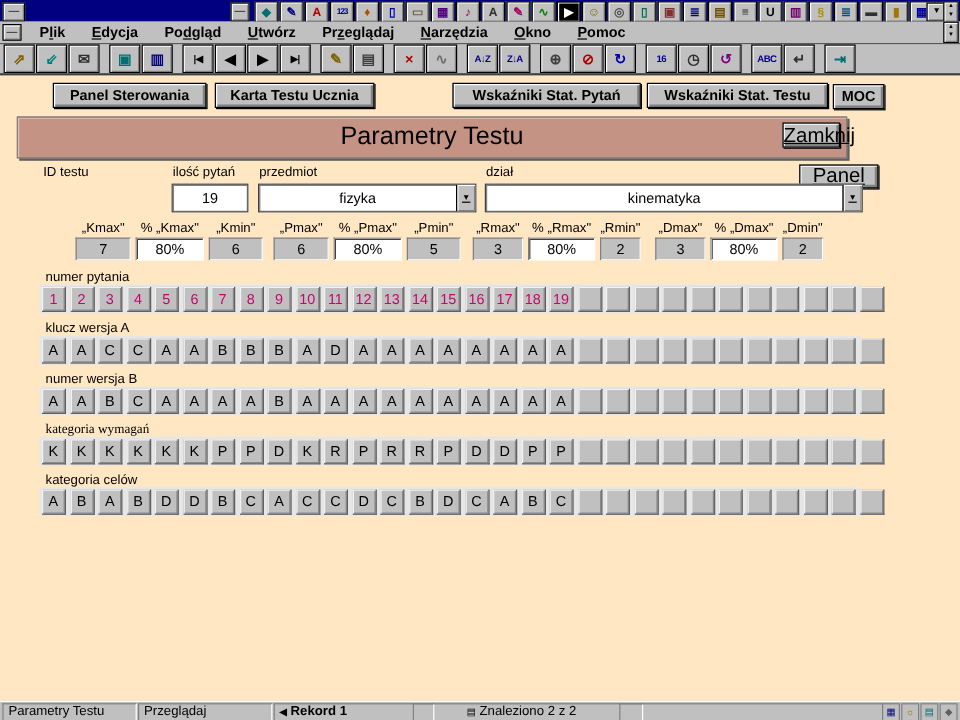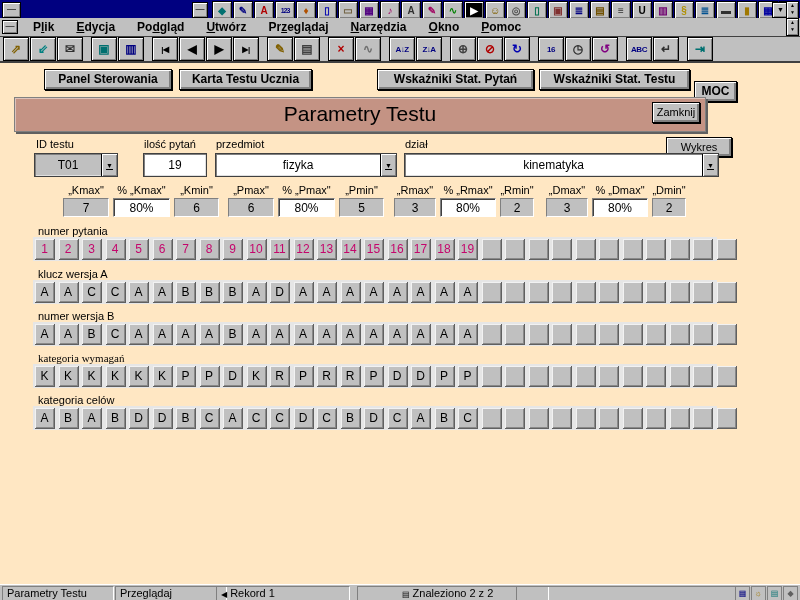--- a/index.html
+++ b/index.html
@@ -33,21 +33,21 @@
   .tgroup{display:flex;margin-right:7px;}
   .tb-btn{width:24px;height:22px;background:#c0c0c0;border:1px solid #000;
           box-shadow:inset 1px 1px 0 #fff,inset -1px -1px 0 #808080;margin-right:1px;
           display:flex;align-items:center;justify-content:center;font-size:12px;font-weight:bold;}
   .tb-btn .small{font-size:8px;letter-spacing:-0.5px;}
   
   #main{position:absolute;left:0;top:63px;width:800px;height:521px;background:var(--peach);}
   .push-btn{position:absolute;background:#c0c0c0;border:1px solid #000;
         box-shadow:inset 1px 1px 0 #fff,inset -2px -2px 0 #808080,1px 1px 0 #000;
         font-size:12px;font-weight:bold;color:#000;text-align:center;}
-  .push-btn.plain{font-weight:normal;font-size:11px;}
+  .push-btn.plain{font-weight:normal;font-size:17px;text-decoration:underline;}
   #form-header{position:absolute;left:14px;top:34px;width:690px;height:33px;background:var(--rose);
         border:1px solid #808080;box-shadow:inset 1px 1px 0 rgba(255,255,255,.45),2px 2px 0 #606060;}
   #form-title{display:block;text-align:center;font-size:21px;color:#000;line-height:32px;}
   .fld-label{position:absolute;font-size:11px;color:#000;}
   .combo,.field{position:absolute;height:22px;background:#fff;border:1px solid #404040;
         box-shadow:inset 1px 1px 0 #808080, inset -1px -1px 0 #e0e0e0;}
   .combo-text,.field-text{position:absolute;left:0;right:0;top:0;bottom:0;display:flex;
         align-items:center;justify-content:center;font-size:12px;color:#000;}
   .combo .combo-text{right:16px;}
   .combo-btn{position:absolute;right:0;top:0;width:15px;height:100%;background:#c0c0c0;
@@ -291,41 +291,35 @@
       </div>
     </div>
 
   <div id="main">
 
     <div id="navrow">
         <div class="push-btn" style="left: 44px; top: 6px; width: 126px; height: 19px; line-height: 19px;">Panel Sterowania</div>
         <div class="push-btn" style="left: 179px; top: 6px; width: 131px; height: 19px; line-height: 19px;">Karta Testu Ucznia</div>
         <div class="push-btn" style="left: 377px; top: 6px; width: 155px; height: 19px; line-height: 19px; text-align: center;">Wskaźniki Stat. Pytań</div>
         <div class="push-btn" style="left: 539px; top: 6px; width: 149px; height: 19px; line-height: 19px;">Wskaźniki Stat. Testu</div>
-        <div class="push-btn" style="left: 694px; top: 18px; width: 41px; height: 19px; line-height: 19px;">MOC</div>
+        <div class="push-btn" style="left: 694px; top: 7px; width: 41px; height: 19px; line-height: 19px;">MOC</div>
       </div>
 
     <div id="form-header">
       <span id="form-title">Parametry Testu</span>
       <div class="push-btn plain" style="left:637px;top:4px;width:46px;height:19px;line-height:19px;">Zamknij</div>
     </div>
 
-    <div class="push-btn plain" style="left:666px;top:74px;width:64px;height:18px;line-height:18px;">Wykres</div>
+    <div class="push-btn plain" style="left:666px;top:74px;width:64px;height:18px;line-height:18px;">Panel</div>
 
     <span class="fld-label" style="left:36px;top:75px;">ID testu</span>
     <span class="fld-label" style="left:144px;top:75px;">ilość pytań</span>
     <span class="fld-label" style="left:216px;top:75px;">przedmiot</span>
     <span class="fld-label" style="left:405px;top:75px;">dział</span>
 
-    <div class="combo" style="left:34px;top:90px;width:82px;background:#c0c0c0;">
-      <span class="combo-text">T01</span>
-      <div class="combo-btn">
-          <span>▼</span>
-        </div>
-    </div>
     <div class="field" style="left:143px;top:90px;width:62px;">
       <span class="field-text">19</span>
     </div>
     <div class="combo" style="left:215px;top:90px;width:180px;">
       <span class="combo-text">fizyka</span>
       <div class="combo-btn">
           <span>▼</span>
         </div>
     </div>
     <div class="combo" style="left:404px;top:90px;width:313px;">
@@ -551,22 +545,22 @@
           <div class="cell"></div>
           <div class="cell"></div>
           <div class="cell"></div>
         </div>
       </div>
   </div>
 
   <div id="statusbar">
     <div class="spanel" style="left:2px;width:106px;">Parametry Testu</div>
     <div class="spanel" style="left:115px;width:106px;">Przeglądaj</div>
-    <div class="spanel" style="left:216px;width:128px;"><span class="sicon">◀</span><span>Rekord 1</span></div>
-    <div class="spanel" style="left:357px;width:146px;padding-left:44px;"><span class="sicon">▤</span><span>Znaleziono 2 z 2</span></div>
+    <div class="spanel" style="left:228px;width:128px;font-weight:bold;"><span class="sicon">◀</span><span>Rekord 1</span></div>
+    <div class="spanel" style="left:344px;width:146px;padding-left:44px;"><span class="sicon">▤</span><span>Znaleziono 2 z 2</span></div>
     <div class="spanel" style="left:516px;width:226px;"></div>
     <div id="status-icons">
         <div class="stico" style="color: rgb(0, 0, 128);">▦</div>
         <div class="stico" style="color: rgb(160, 120, 0);">☼</div>
         <div class="stico" style="color: rgb(0, 112, 112);">▤</div>
         <div class="stico" style="color: rgb(96, 96, 96);">◆</div>
       </div>
   </div>
 </div>
 

